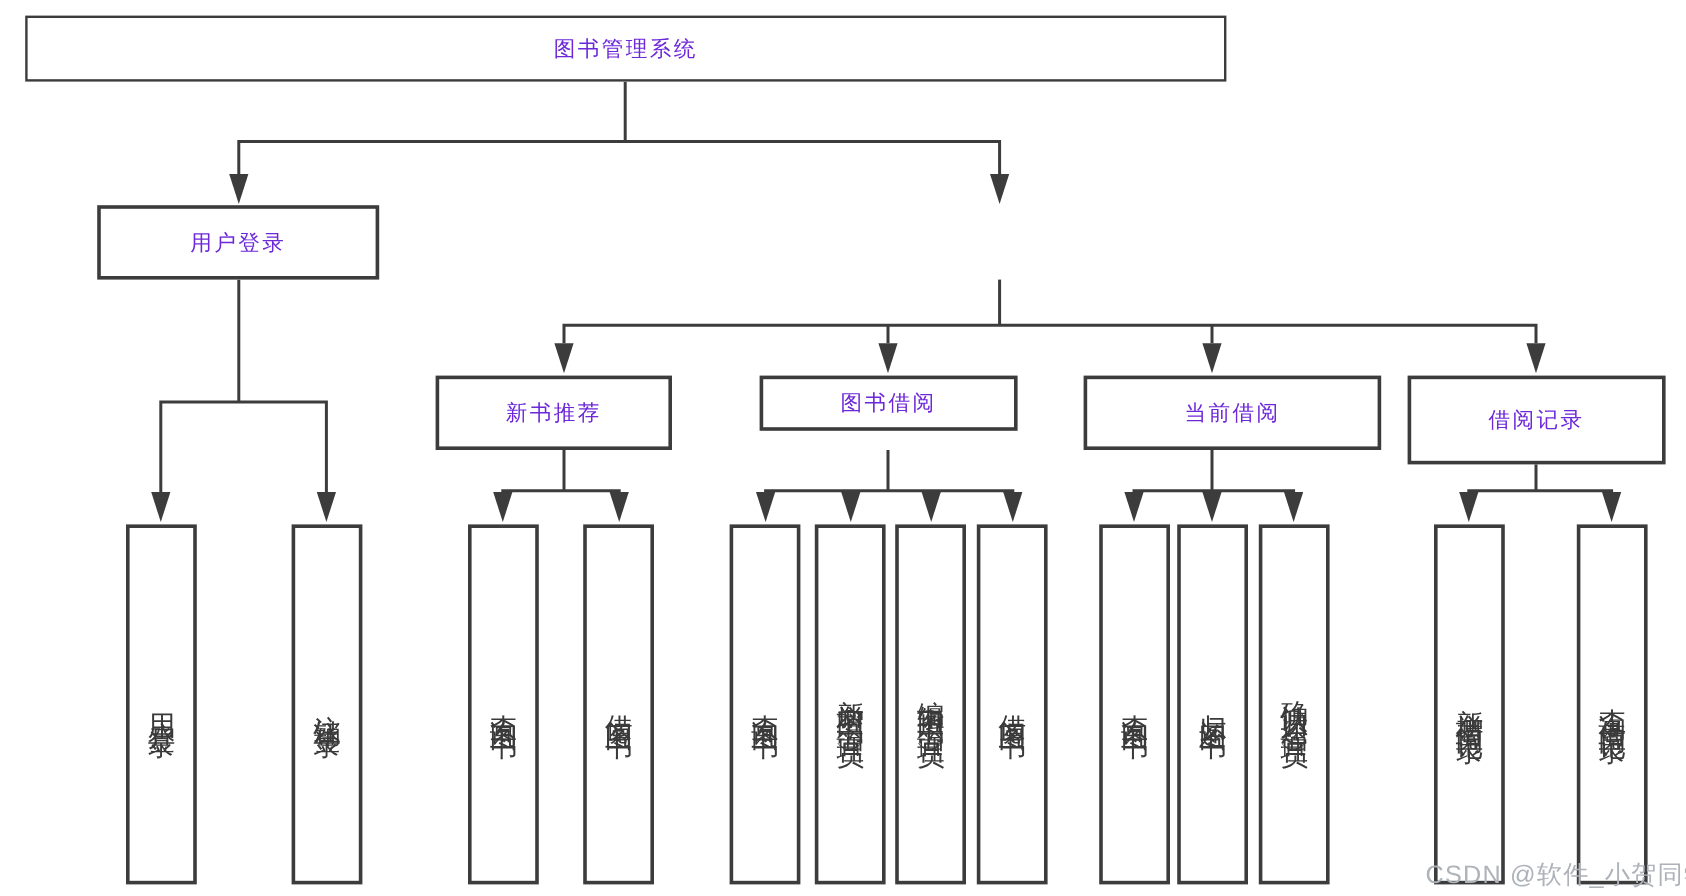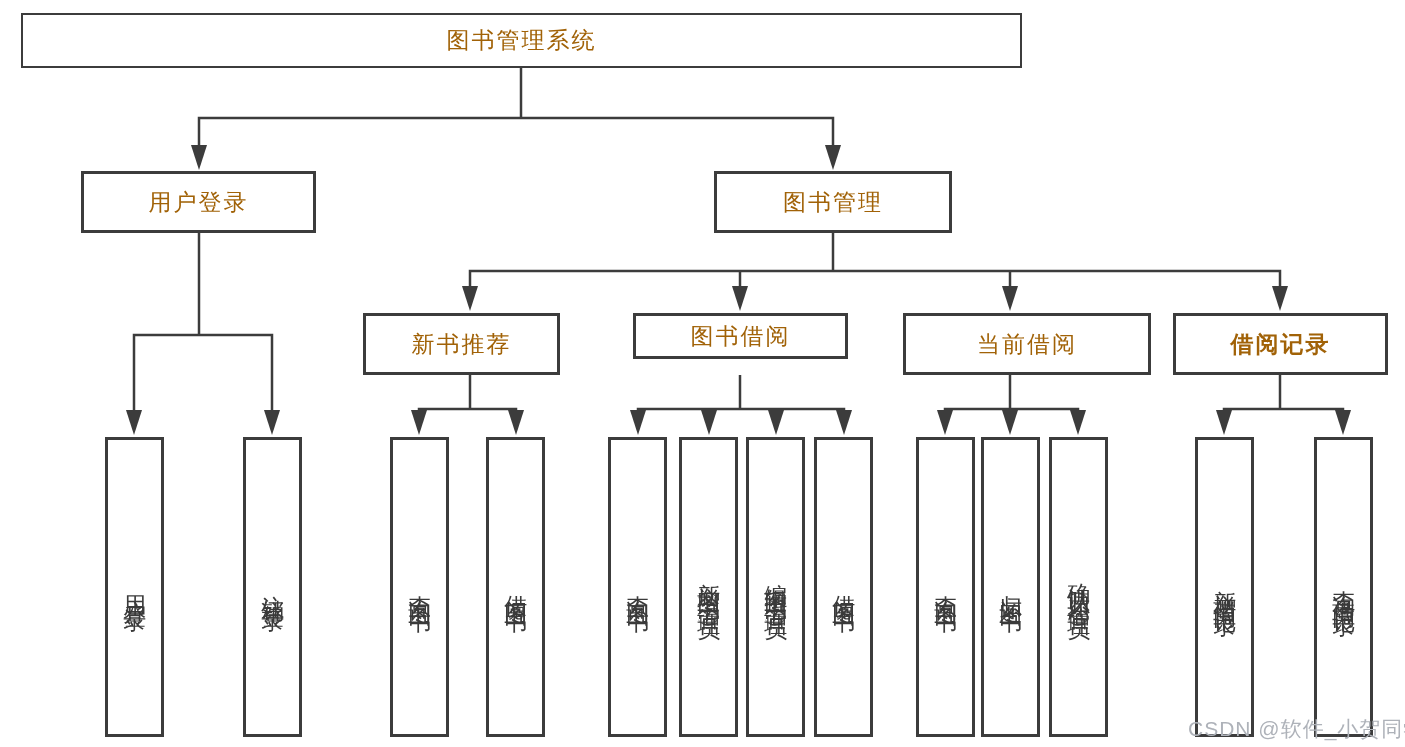--- a/index.html
+++ b/index.html
@@ -22,23 +22,23 @@
   .box {
     position: absolute;
     background: #ffffff;
     border: 2px solid #3c3c3c;
     display: flex;
     align-items: center;
     justify-content: center;
     z-index: 1;
   }
   .box span {
-    font-size: 23px;
+    font-size: 18px;
     letter-spacing: 2px;
-    color: #a16207;
+    color: #6d28d9;
     white-space: nowrap;
   }
   .lv2, .lv3 { border-width: 3px; }
   .lv1 { left: 21px; top: 13px; width: 1001px; height: 55px; }
   .vbox {
     position: absolute;
     top: 437px;
     width: 59px;
     height: 300px;
     background: #ffffff;
@@ -128,34 +128,31 @@
     </g>
   </svg>
 
   <div class="box lv1">
     <span>图书管理系统</span>
   </div>
 
   <div class="box lv2" style="left:81px; top:171px; width:235px; height:62px;">
     <span>用户登录</span>
   </div>
-  <div class="box lv2" style="left:714px; top:171px; width:238px; height:62px;">
-    <span>图书管理</span>
-  </div>
 
   <div class="box lv3" style="left:363px; top:313px; width:197px; height:62px;">
     <span>新书推荐</span>
   </div>
   <div class="box lv3" style="left:633px; top:313px; width:215px; height:46px;">
     <span>图书借阅</span>
   </div>
   <div class="box lv3" style="left:903px; top:313px; width:248px; height:62px;">
     <span>当前借阅</span>
   </div>
-  <div class="box lv3" style="left:1173px; top:313px; width:215px; height:62px;font-weight:bold;">
+  <div class="box lv3" style="left:1173px; top:313px; width:215px; height:74px;">
     <span>借阅记录</span>
   </div>
 
   <div class="vbox" style="left:105px;">
     <span>用户登录</span>
   </div>
   <div class="vbox" style="left:243px;">
     <span>注销登录</span>
   </div>
 

